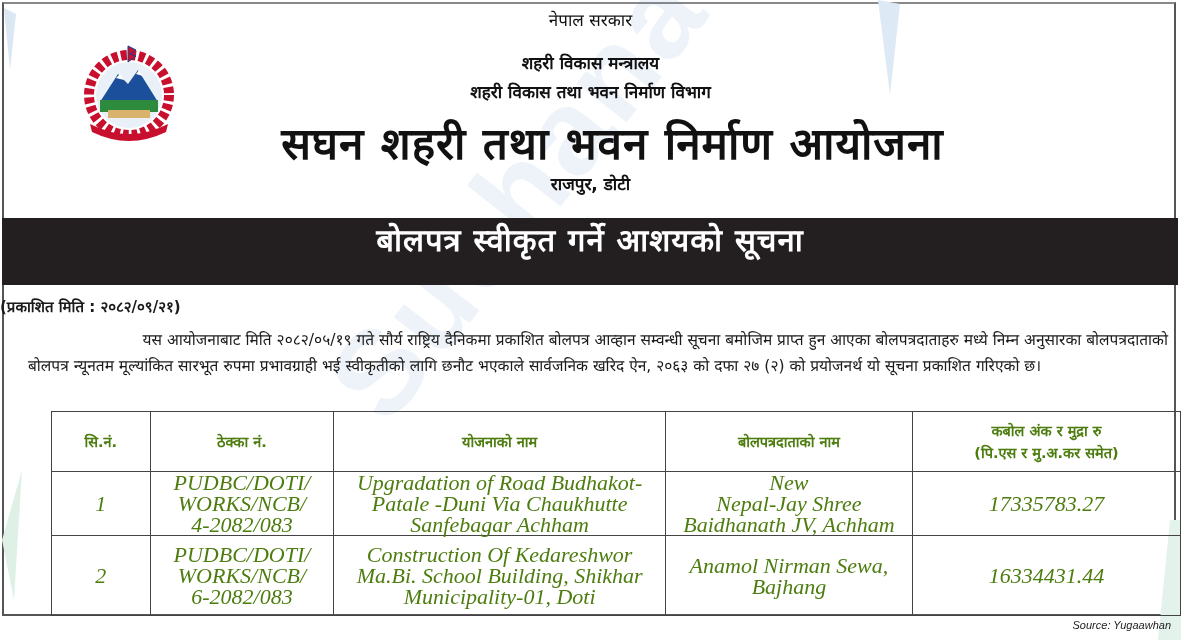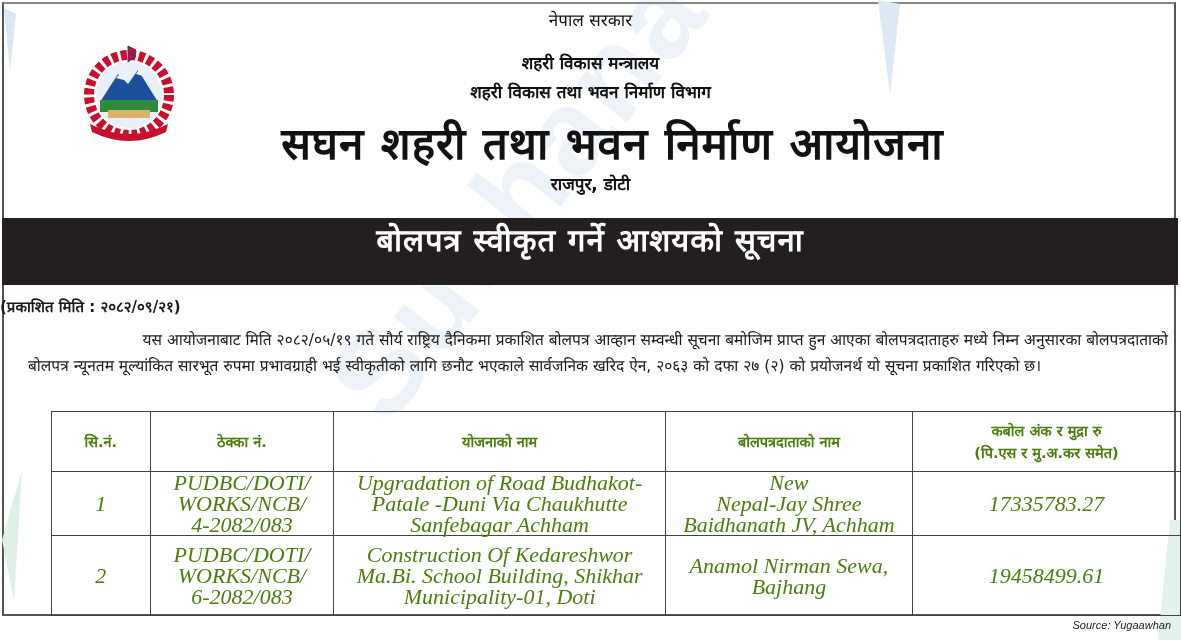--- a/index.html
+++ b/index.html
@@ -131,18 +131,18 @@
       </td>
       <td>
         <div>Construction Of Kedareshwor</div>
         <div>Ma.Bi. School Building, Shikhar</div>
         <div>Municipality-01, Doti</div>
       </td>
       <td>
         <div>Anamol Nirman Sewa,</div>
         <div>Bajhang</div>
       </td>
-      <td>19458499.61</td>
+      <td>16334431.44</td>
     </tr>
   </tbody>
 </table>
 
 <div class="source">Source: Yugaawhan</div>
 
 </body></html>

